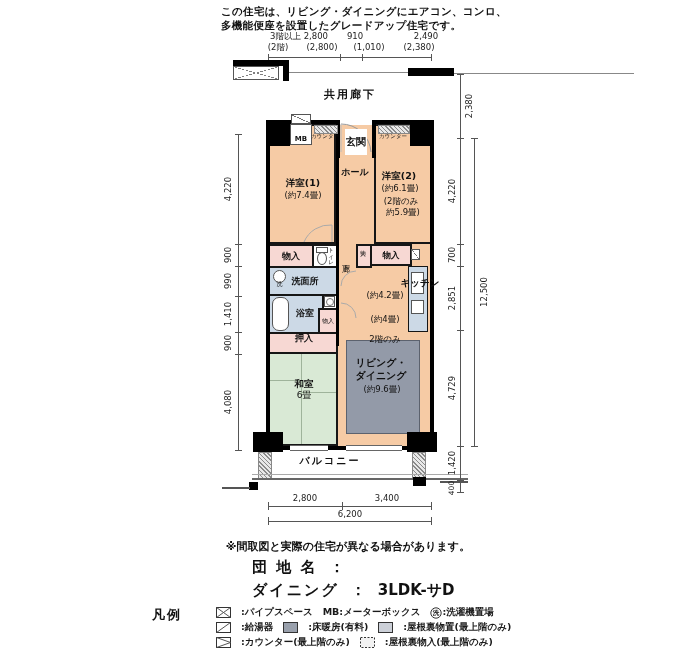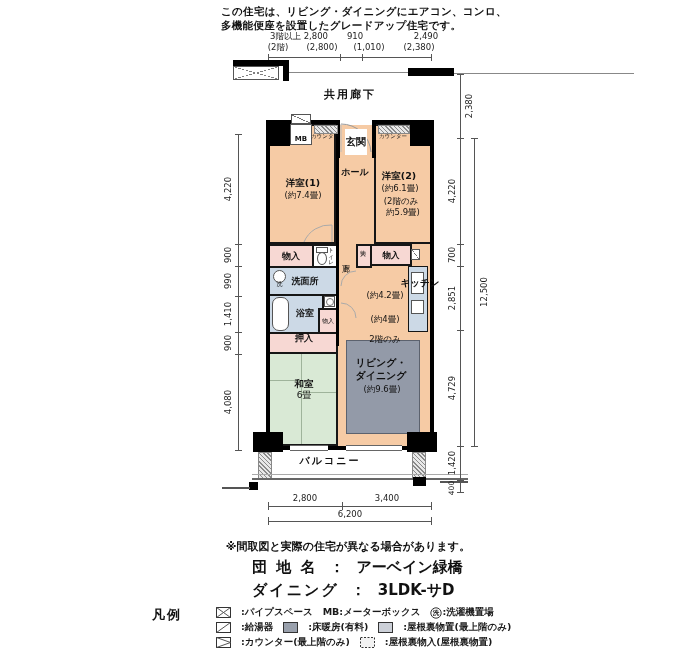--- a/index.html
+++ b/index.html
@@ -212,21 +212,20 @@
 <span class="lbl dim" style="left:387px;top:498px;">3,400</span>
 <div class="dimline" style="left:268px;top:521px;width:164px;height:1px;"></div>
 <div class="dimline" style="left:268px;top:517px;width:1px;height:8px;"></div>
 <div class="dimline" style="left:431px;top:517px;width:1px;height:8px;"></div>
 <span class="lbl dim" style="left:350px;top:514px;">6,200</span>
 
 <span class="lbl b" style="left:348px;top:546px;font-size:11px;">※間取図と実際の住宅が異なる場合があります。</span>
 <div class="abs b" style="left:252px;top:558px;font-size:15px;display:flex;gap:12px;">
   <span style="letter-spacing:2px;">団 地 名</span>
   <span>：</span>
-  <span>アーベイン緑橋</span>
 </div>
 <div class="abs b" style="left:252px;top:581px;font-size:15px;display:flex;gap:12px;">
   <span style="letter-spacing:2px;">ダイニング</span>
   <span>：</span>
   <span>3LDK-サD</span>
 </div>
 
 <span class="abs b" style="left:152px;top:606px;font-size:13px;letter-spacing:2px;">凡例</span>
 <div class="abs" style="left:216px;top:605px;">
   <div class="legend-row">
@@ -263,17 +262,17 @@
   <div class="legend-row">
     <svg class="lg-ico" width="15" height="11">
           <rect x="0.5" y="0.5" width="14" height="10" fill="#fff" stroke="#333"></rect>
           <line x1="0.5" y1="0.5" x2="14.5" y2="5.5" stroke="#555"></line>
           <line x1="0.5" y1="10.5" x2="14.5" y2="5.5" stroke="#555"></line>
         </svg>
     <span>:カウンター(最上階のみ)</span>
     <svg class="lg-ico" width="15" height="11">
           <rect x="0.5" y="0.5" width="14" height="10" fill="#f2f2f2" stroke="#333" stroke-dasharray="2,1.5"></rect>
         </svg>
-    <span>:屋根裏物入(屋根裏物置)</span>
+    <span>:屋根裏物入(最上階のみ)</span>
   </div>
 </div>
 
 </div>
 
 </body></html>

